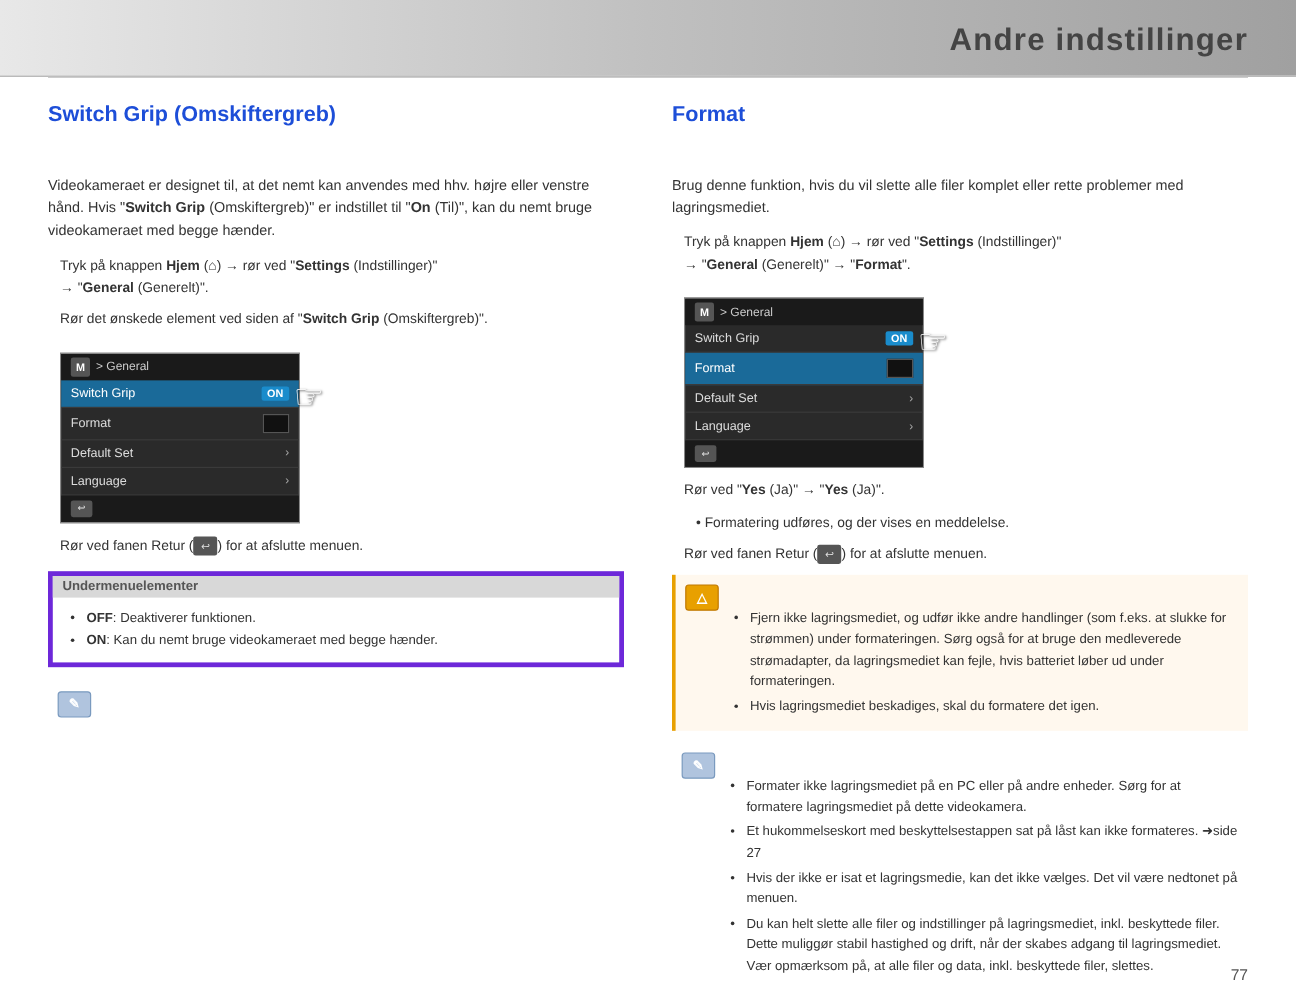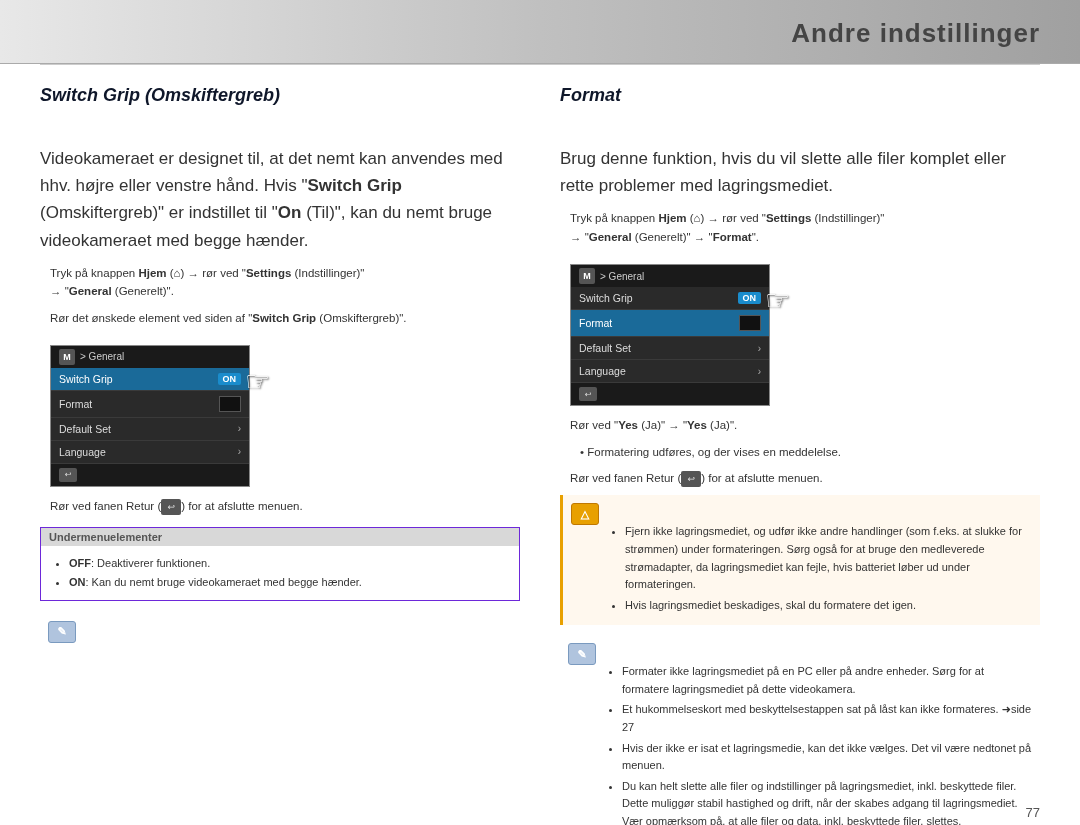--- a/index.html
+++ b/index.html
@@ -50,27 +50,26 @@
 
     
     .right-column {
       flex: 1;
       min-width: 0;
     }
 
     .section-title {
       font-size: 18px;
       font-weight: bold;
-      color: #0f172a;
+      color: #1d4ed8;
       margin-bottom: 12px;
-      font-style: italic;
     }
 
     .section-text {
-      font-size: 17px;
+      font-size: 12px;
       line-height: 1.6;
       color: #333;
       margin-bottom: 10px;
       margin-top: 39px;
     }
 
     .instruction-text {
       font-size: 11.5px;
       line-height: 1.6;
       color: #333;
@@ -181,21 +180,21 @@
       pointer-events: none;
     }
 
     .menu-mockup-wrapper {
       position: relative;
       display: inline-block;
     }
 
     
     .submenu-box {
-      border: 1px solid #6d28d9;
+      border: 4px solid #6d28d9;
       margin: 12px 0;
       padding: 8px 12px;
       background: #fff;
     }
 
     .submenu-box-title {
       font-size: 11px;
       font-weight: bold;
       color: #555;
       background: #d8d8d8;

